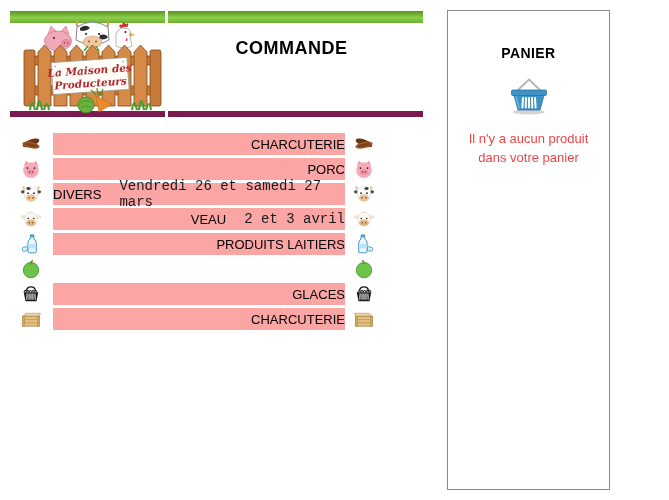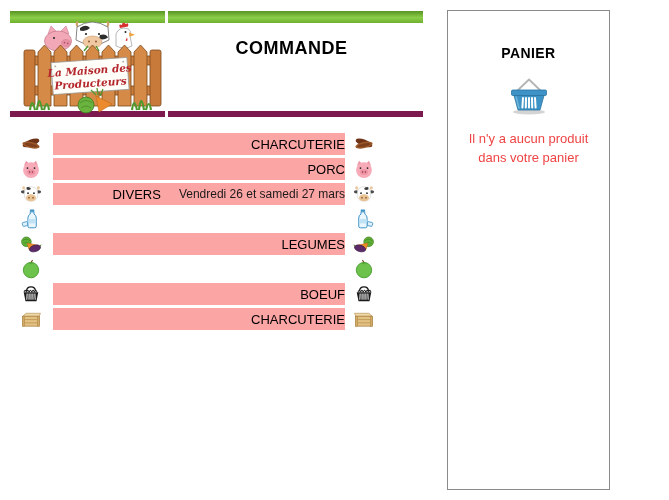--- a/index.html
+++ b/index.html
@@ -21,21 +21,21 @@
   
   .menu{position:absolute;left:0;top:133px;width:430px;}
   .row{position:relative;height:22px;margin-bottom:3px;}
   .row .icon{position:absolute;top:50%;transform:translateY(-50%);width:22px;height:22px;}
   .row .icon.left{left:20px;}
   .row .icon.right{left:353px;transform:translateY(-50%) scaleX(-1);}
   .row .icon svg{display:block;}
   .bar{position:absolute;left:53px;top:0;width:292px;height:22px;background:#fca5a5;
        display:flex;align-items:center;justify-content:flex-end;gap:18px;cursor:pointer;}
   .bar .label{font-size:13px;color:#000;}
-  .bar .note{font-size:12px;color:#1a1a1a;}
+  .bar .note{font-size:14px;color:#1a1a1a;font-family:Liberation Mono, monospace;}
   .bar .note:empty{display:none;}
 
   
   .cart-panel{position:absolute;left:447px;top:10px;width:161px;height:478px;
               border:1px solid #8a8a8a;background:#fff;text-align:center;}
   .cart-title{margin-top:34px;font-size:14px;font-weight:bold;letter-spacing:.4px;}
   .cart-basket{margin-top:13px;}
   .cart-basket svg{display:inline-block;}
   .cart-empty{margin-top:9px;padding:0 12px;font-size:13px;line-height:19px;color:#ef4444;}
 </style>
@@ -264,51 +264,55 @@
         <span class="label">DIVERS</span>
         <span class="note">Vendredi 26 et samedi 27 mars</span>
       </div>
       <span class="icon right">
           <svg width="22" height="22">
             <use href="#i-cow"></use>
           </svg>
         </span>
     </div>
 
+    <div class="row">
+      <span class="icon left">
+          <svg width="22" height="22">
+            <use href="#i-calf"></use>
+          </svg>
+        </span>
+      <div class="bar">
+        <span class="label">VEAU</span>
+        <span class="note">2 et 3 avril</span>
+      </div>
+      <span class="icon right">
+          <svg width="22" height="22">
+            <use href="#i-calf"></use>
+          </svg>
+        </span>
+    </div>
 
 
     <div class="row">
       <span class="icon left">
           <svg width="22" height="22">
             <use href="#i-milk"></use>
           </svg>
         </span>
+      <div class="bar">
+        <span class="label">PRODUITS LAITIERS</span>
+
+      </div>
       <span class="icon right">
           <svg width="22" height="22">
             <use href="#i-milk"></use>
           </svg>
         </span>
     </div>
 
-    <div class="row">
-      <span class="icon left">
-          <svg width="22" height="22">
-            <use href="#i-veg"></use>
-          </svg>
-        </span>
-      <div class="bar">
-        <span class="label">LEGUMES</span>
-
-      </div>
-      <span class="icon right">
-          <svg width="22" height="22">
-            <use href="#i-veg"></use>
-          </svg>
-        </span>
-    </div>
 
     <div class="row">
       <span class="icon left">
           <svg width="22" height="22">
             <use href="#i-apple"></use>
           </svg>
         </span>
       <span class="icon right">
           <svg width="22" height="22">
             <use href="#i-apple"></use>
@@ -317,21 +321,21 @@
     </div>
 
 
     <div class="row">
       <span class="icon left">
           <svg width="22" height="22">
             <use href="#i-basketblk"></use>
           </svg>
         </span>
       <div class="bar">
-        <span class="label">BOEUF</span>
+        <span class="label">GLACES</span>
 
       </div>
       <span class="icon right">
           <svg width="22" height="22">
             <use href="#i-basketblk"></use>
           </svg>
         </span>
     </div>
 
     <div class="row">

